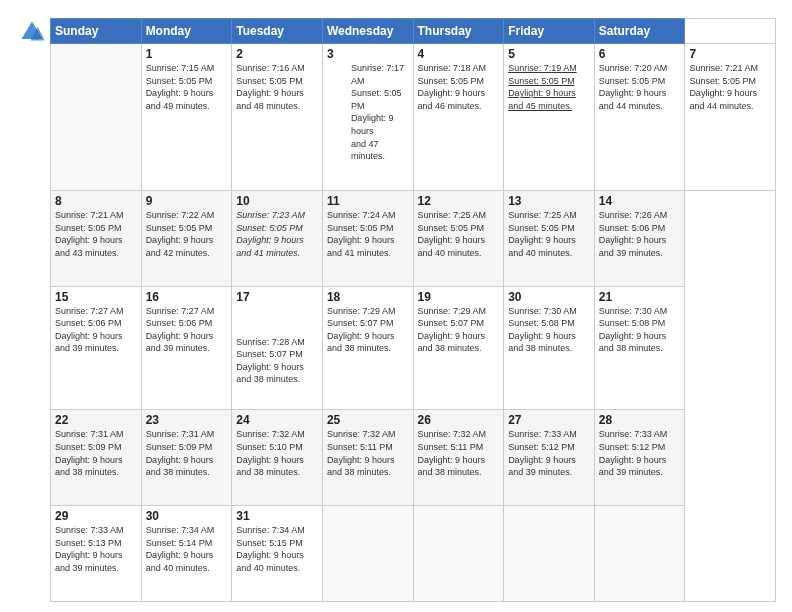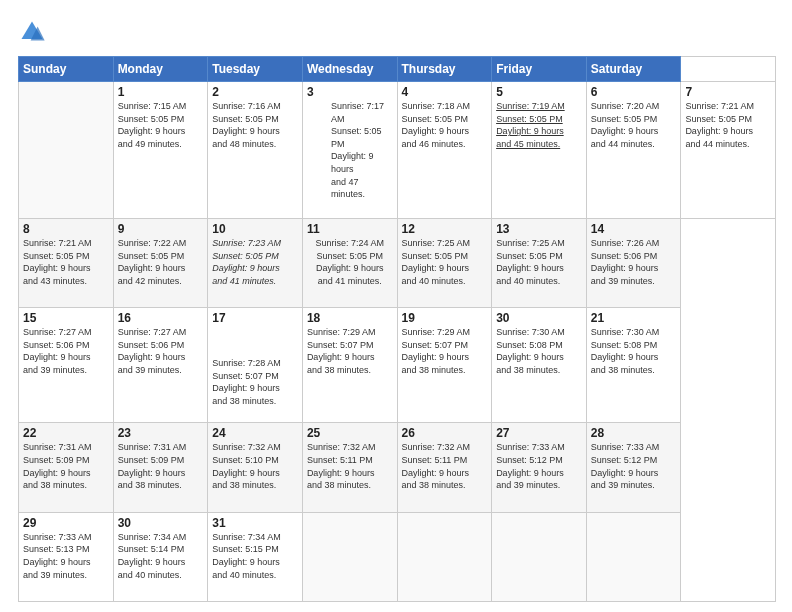--- a/index.html
+++ b/index.html
@@ -8,21 +8,21 @@
       background: #fff;
       width: 792px;
       height: 612px;
       overflow: hidden;
     }
     .page {
       width: 792px;
       height: 612px;
       padding: 18px 16px 10px 18px;
       display: flex;
-      flex-direction: column;
+      flex-direction: row;
     }
     .header {
       display: flex;
       justify-content: space-between;
       align-items: flex-start;
       margin-bottom: 10px;
     }
     .logo {
       display: flex;
       align-items: center;
@@ -199,21 +199,21 @@
           </td>
           <td>
             <span class="day-num">10</span>
             <div class="day-info" style="white-space: pre-line; font-style: italic;">Sunrise: 7:23 AM
 Sunset: 5:05 PM
 Daylight: 9 hours
 and 41 minutes.</div>
           </td>
           <td>
             <span class="day-num">11</span>
-            <div class="day-info" style="white-space: pre-line; text-align: center;">Sunrise: 7:24 AM
+            <div class="day-info" style="white-space: pre-line;">Sunrise: 7:24 AM
 Sunset: 5:05 PM
 Daylight: 9 hours
 and 41 minutes.</div>
           </td>
           <td>
             <span class="day-num">12</span>
             <div class="day-info" style="white-space: pre-line;">Sunrise: 7:25 AM
 Sunset: 5:05 PM
 Daylight: 9 hours
 and 40 minutes.</div>

